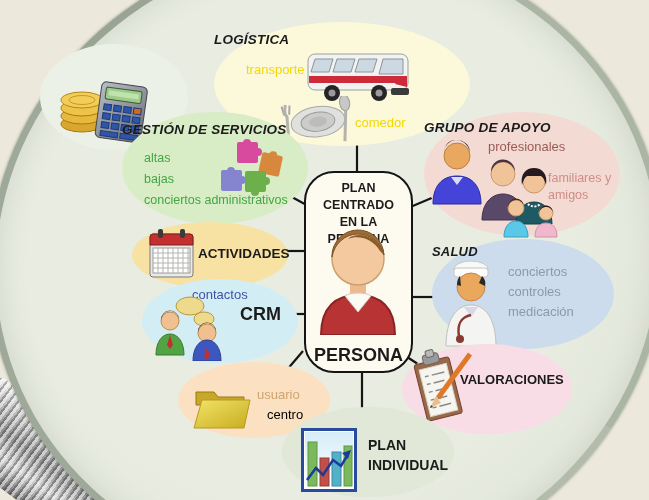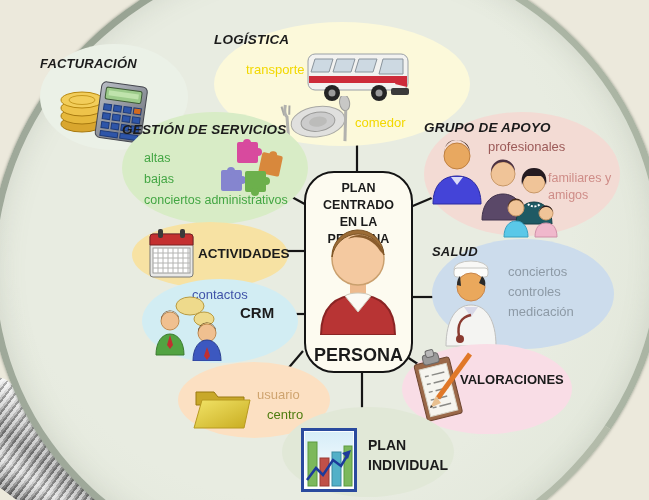--- a/index.html
+++ b/index.html
@@ -55,32 +55,32 @@
   #gr-familiares{left:124px;top:58px;color:#cf8d88;font-size:12.5px;line-height:17px;white-space:normal;width:70px;}
   #ic-professional{left:6px;top:23px;}
   #ic-family{left:54px;top:46px;}
 
   #b-actividades{left:132px;top:222px;width:156px;height:66px;background:#f7e2a3;}
   #act-title{position:absolute;left:66px;top:24px;font-size:13.5px;font-weight:700;color:#1b1b1b;}
   #ic-calendar{left:16px;top:5px;}
 
   #b-crm{left:142px;top:279px;width:156px;height:84px;background:#d2edf3;}
   #crm-contactos{left:50px;top:8px;color:#4053a8;}
-  #crm-title{position:absolute;left:98px;top:25px;font-size:15px;font-weight:700;color:#1b1b1b;}
+  #crm-title{position:absolute;left:98px;top:25px;font-size:18px;font-weight:700;color:#1b1b1b;}
   #ic-people{left:8px;top:16px;}
 
   #b-salud{left:432px;top:239px;width:182px;height:110px;background:#ccdcec;}
   #b-salud .btitle{top:5px;}
   #salud-items{position:absolute;left:76px;top:23px;color:#8d9aa6;font-size:13px;line-height:20px;}
   #ic-doctor{left:6px;top:18px;}
 
   #b-documentos{left:178px;top:362px;width:152px;height:76px;background:#fce0c2;}
   #b-documentos .btitle{top:5px;}
   #doc-usuario{left:79px;top:25px;color:#cfa46f;}
-  #doc-centro{left:89px;top:45px;color:#4d7c0f;}
+  #doc-centro{left:89px;top:45px;color:#000000;}
   #ic-folder{left:14px;top:22px;}
 
   #b-valoraciones{left:402px;top:344px;width:170px;height:90px;background:#f9dde6;}
   #val-title{position:absolute;left:58px;top:28px;font-size:13px;font-weight:700;color:#1b1b1b;}
   #ic-clipboard{left:4px;top:4px;}
 
   #b-plan-individual{left:282px;top:407px;width:172px;height:90px;background:#e1e8d7;}
   #pi-title{position:absolute;left:86px;top:28px;font-size:14px;font-weight:600;color:#1b1b1b;line-height:20px;}
   #ic-chart{left:19px;top:21px;}
 
@@ -108,21 +108,20 @@
     <line x1="280" y1="251" x2="306" y2="251"></line>
     <line x1="295" y1="314" x2="306" y2="314"></line>
     <line x1="303" y1="351" x2="280" y2="378"></line>
     <line x1="362" y1="369" x2="362" y2="409"></line>
     <line x1="401" y1="353" x2="427" y2="370"></line>
     <line x1="408" y1="297" x2="435" y2="297"></line>
     <line x1="408" y1="208" x2="434" y2="197"></line>
   </svg>
 
   <div class="bubble" id="b-facturacion">
-    <div class="btitle">FACTURACIÓN</div>
     <svg class="ic" width="92" height="72" viewBox="0 0 92 72">
       <defs>
           <linearGradient id="calcg" x1="0" y1="0" x2="1" y2="1">
         <stop offset="0" stop-color="#b9bdc5"></stop>
             <stop offset="1" stop-color="#686c76"></stop>
           </linearGradient>
         </defs>
       <ellipse cx="24" cy="52" rx="21" ry="8" fill="#d9a62e" stroke="#a87a10"></ellipse>
       <ellipse cx="24" cy="44" rx="21" ry="8" fill="#e6b83c" stroke="#a87a10"></ellipse>
       <ellipse cx="24" cy="36" rx="21" ry="8" fill="#eec34a" stroke="#a87a10"></ellipse>

